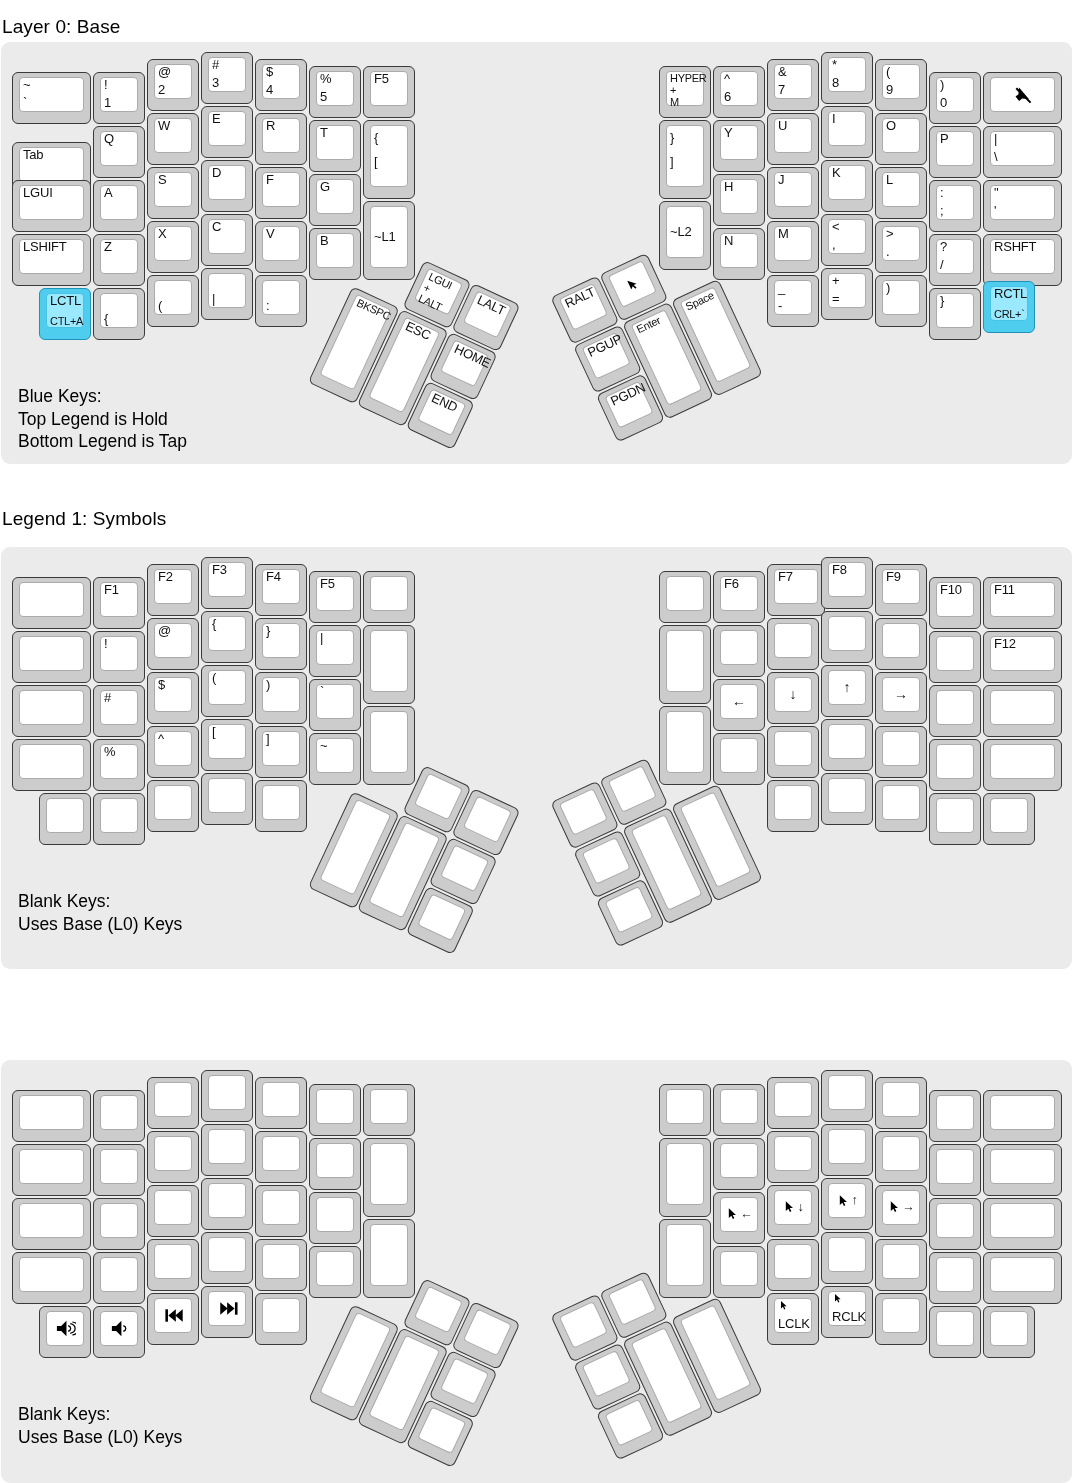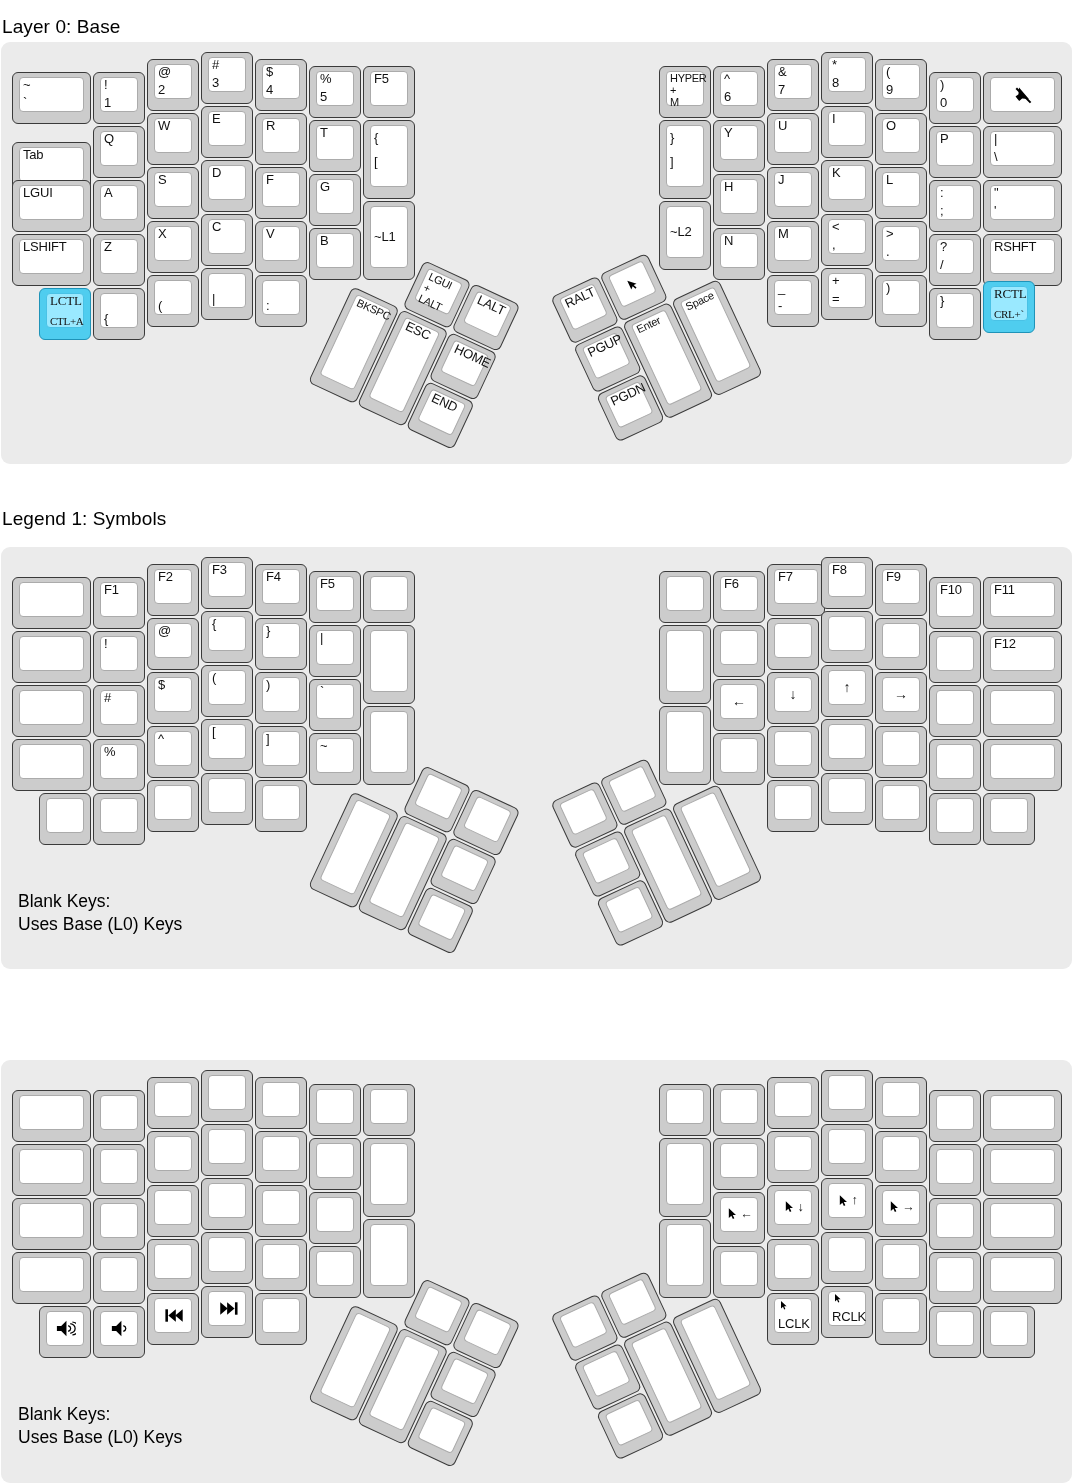--- a/index.html
+++ b/index.html
@@ -21,21 +21,21 @@
   .thumb{position:absolute;width:162px;height:162px;transform-origin:0 0;}
   .key{position:absolute;}
   .cap{
     position:absolute;inset:1px;background:var(--cap,#cccccc);
     border:1px solid #3a3a3a;border-radius:6px;
   }
   .ktop{
     position:absolute;left:6px;right:6px;top:4px;bottom:11px;
     background:var(--ktop,#ffffff);border:1px solid #ababab;border-radius:4px;
   }
-  .key.blue .cap{background:var(--bluecap,#4fcdef);border-color:#1f93b8;font-family:Liberation Serif, serif;}
+  .key.blue .cap{background:var(--bluecap,#4fcdef);border-color:#1f93b8;}
   .key.blue .ktop{background:var(--bluetop,#9ae9ff);border-color:#49c2e6;}
   .lg{
     position:absolute;font-size:13px;line-height:1.15;letter-spacing:-0.2px;
     color:#111;white-space:pre-line;
   }
   .lg-sm{font-size:11px;line-height:1.1;letter-spacing:-0.3px;}
   .lg-tall{line-height:1.85;}
   .lg-t{left:3px;top:0px;}
   .lg-b{left:3px;bottom:0px;}
   .lg-m{left:3px;top:50%;transform:translateY(-50%);}
@@ -626,20 +626,23 @@
           </div>
           <div class="key" style="left: 0px; top: 108px; width: 54px; height: 54px;">
             <div class="cap">
               <div class="ktop">
                 <span class="lg lg-t">PGDN</span>
               </div>
             </div>
           </div>
         </div>
       </div>
+    <div class="caption">Blue Keys:
+Top Legend is Hold
+Bottom Legend is Tap</div>
   </div>
 </div>
 
 <div>
   <div class="sec-title" style="top:508px">Legend 1: Symbols</div>
   <div class="panel" style="top:547px;height:422px">
     <div class="kb">
         <div class="block" style="left: 10px; top: 9px;">
           <div class="key" style="left: 0px; top: 20.25px; width: 81px; height: 54px;">
             <div class="cap">

